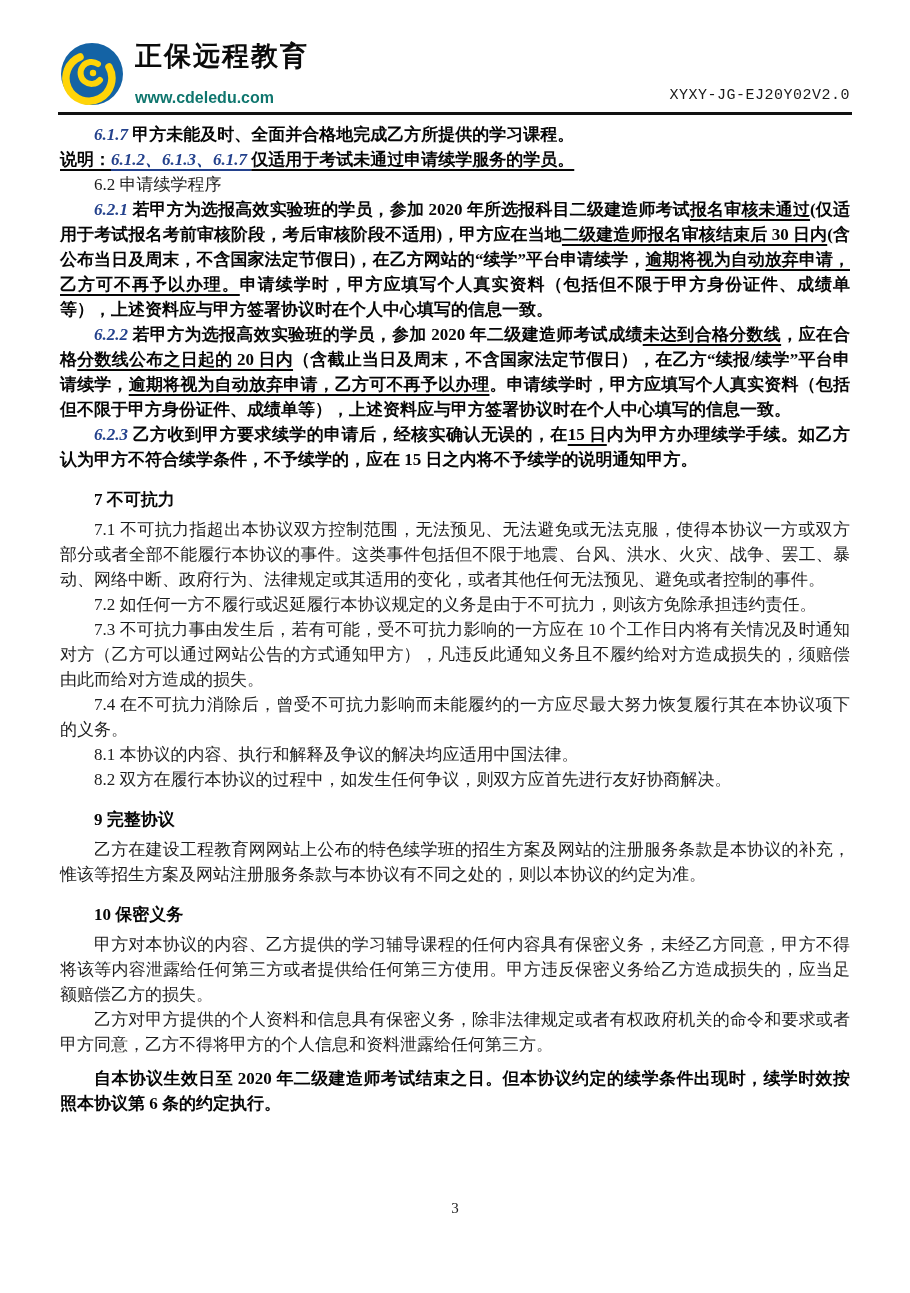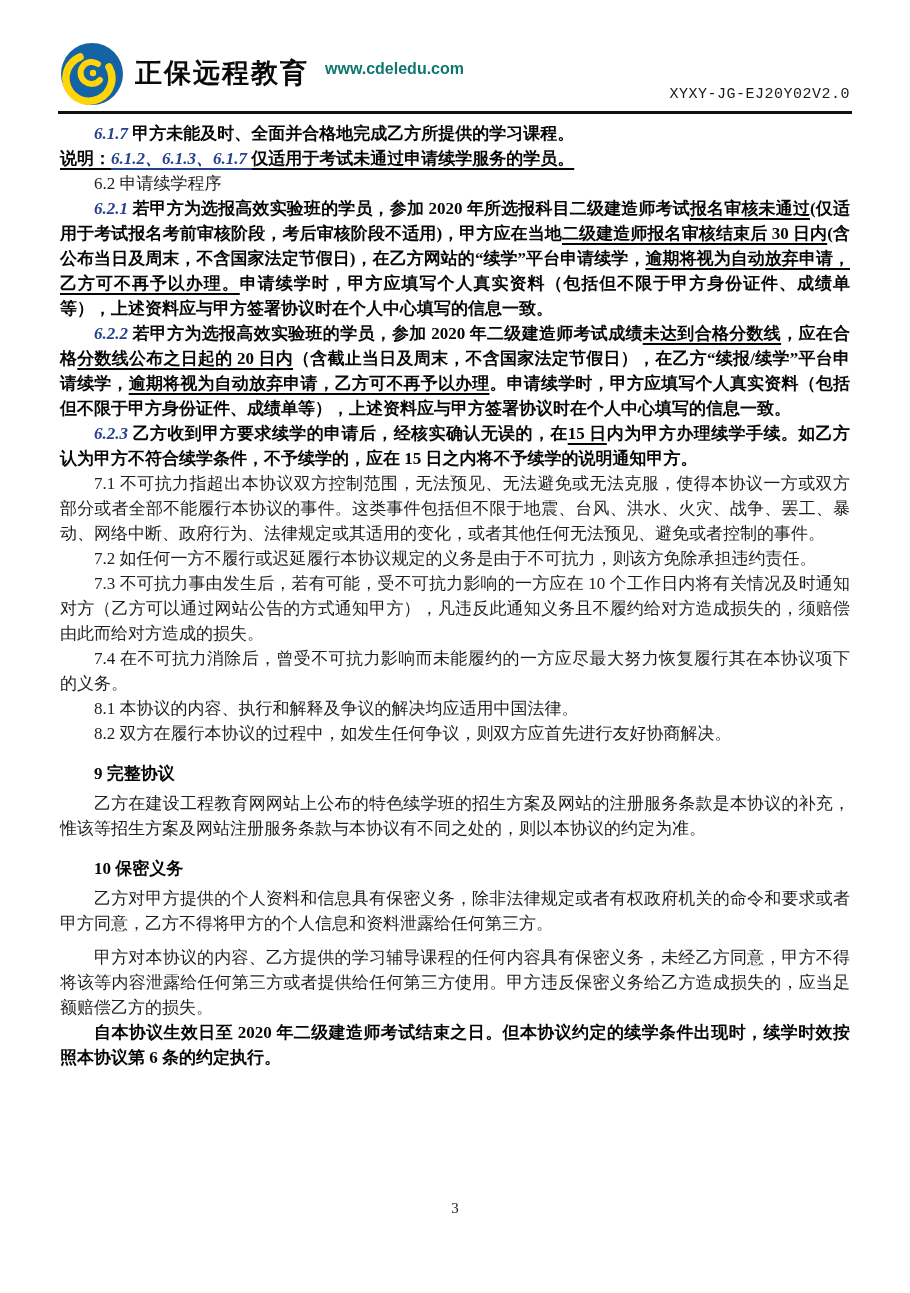--- a/index.html
+++ b/index.html
@@ -9,21 +9,21 @@
     font-family: "Liberation Serif", "DejaVu Serif", serif;
   }
   
   .page-header {
     display: flex; justify-content: space-between; align-items: flex-end;
     margin: 0 58px; padding: 42px 2px 5px 2px;
     border-bottom: 3px solid #111111;
   }
   .logo-wrap { display: flex; align-items: center; gap: 11px; }
   .logo-icon { display: block; }
-  .brand-text { display: flex; flex-direction: row; justify-content: center; gap: 16px; }
+  .brand-text { display: flex; flex-direction: column; justify-content: center; gap: 16px; }
   .brand-name {
     font-family: "Liberation Sans", "DejaVu Sans", sans-serif;
     font-size: 27px; font-weight: bold; color: #0b0b0b; letter-spacing: 2px; line-height: 1.1;
   }
   .brand-url {
     font-family: "Liberation Sans", "DejaVu Sans", sans-serif;
     font-size: 16px; font-weight: bold; color: #0f766e; line-height: 1.2;
   }
   .doc-code {
     font-family: "Liberation Mono", "DejaVu Sans Mono", monospace;
@@ -71,29 +71,30 @@
     <div class="doc-code">XYXY-JG-EJ20Y02V2.0</div>
   </header>
 
   <main class="doc-body" id="doc-body">
       <p class="blk bold"><span class="num">6.1.7 </span><span>甲方未能及时、全面并合格地完成乙方所提供的学习课程。</span></p>
       <p class="blk bold noindent"><span class="u">说明：</span><span class="u num">6.1.2、6.1.3、6.1.7 </span><span class="u">仅适用于考试未通过申请续学服务的学员。 </span></p>
       <p class="blk regular"><span>6.2 申请续学程序</span></p>
       <p class="blk bold"><span class="num">6.2.1 </span><span>若甲方为选报高效实验班的学员，参加 2020 年所选报科目二级建造师考试</span><span class="u">报名审核未通过</span><span>(仅适用于考试报名考前审核阶段，考后审核阶段不适用)，甲方应在当地</span><span class="u">二级建造师报名审核结束后 30 日内</span><span>(含公布当日及周末，不含国家法定节假日)，在乙方网站的“续学”平台申请续学，</span><span class="u">逾期将视为自动放弃申请，乙方可不再予以办理。</span><span>申请续学时，甲方应填写个人真实资料（包括但不限于甲方身份证件、成绩单等），上述资料应与甲方签署协议时在个人中心填写的信息一致。</span></p>
       <p class="blk bold"><span class="num">6.2.2 </span><span>若甲方为选报高效实验班的学员，参加 2020 年二级建造师考试成绩</span><span class="u">未达到合格分数线</span><span>，应在合格</span><span class="u">分数线公布之日起的 20 日内</span><span>（含截止当日及周末，不含国家法定节假日），在乙方“续报/续学”平台申请续学，</span><span class="u">逾期将视为自动放弃申请，乙方可不再予以办理</span><span>。申请续学时，甲方应填写个人真实资料（包括但不限于甲方身份证件、成绩单等），上述资料应与甲方签署协议时在个人中心填写的信息一致。</span></p>
       <p class="blk bold"><span class="num">6.2.3 </span><span>乙方收到甲方要求续学的申请后，经核实确认无误的，在</span><span class="u">15 日</span><span>内为甲方办理续学手续。如乙方认为甲方不符合续学条件，不予续学的，应在 15 日之内将不予续学的说明通知甲方。</span></p>
+      <p class="blk heading"><span>7 不可抗力</span></p>
       <p class="blk regular"><span>7.1 不可抗力指超出本协议双方控制范围，无法预见、无法避免或无法克服，使得本协议一方或双方部分或者全部不能履行本协议的事件。这类事件包括但不限于地震、台风、洪水、火灾、战争、罢工、暴动、网络中断、政府行为、法律规定或其适用的变化，或者其他任何无法预见、避免或者控制的事件。</span></p>
       <p class="blk regular"><span>7.2 如任何一方不履行或迟延履行本协议规定的义务是由于不可抗力，则该方免除承担违约责任。</span></p>
       <p class="blk regular"><span>7.3 不可抗力事由发生后，若有可能，受不可抗力影响的一方应在 10 个工作日内将有关情况及时通知对方（乙方可以通过网站公告的方式通知甲方），凡违反此通知义务且不履约给对方造成损失的，须赔偿由此而给对方造成的损失。</span></p>
       <p class="blk regular"><span>7.4 在不可抗力消除后，曾受不可抗力影响而未能履约的一方应尽最大努力恢复履行其在本协议项下的义务。</span></p>
       <p class="blk regular"><span>8.1 本协议的内容、执行和解释及争议的解决均应适用中国法律。</span></p>
       <p class="blk regular"><span>8.2 双方在履行本协议的过程中，如发生任何争议，则双方应首先进行友好协商解决。</span></p>
       <p class="blk heading"><span>9 完整协议</span></p>
       <p class="blk regular"><span>乙方在建设工程教育网网站上公布的特色续学班的招生方案及网站的注册服务条款是本协议的补充，惟该等招生方案及网站注册服务条款与本协议有不同之处的，则以本协议的约定为准。</span></p>
       <p class="blk heading"><span>10 保密义务</span></p>
+      <p class="blk regular"><span>甲方对本协议的内容、乙方提供的学习辅导课程的任何内容具有保密义务，未经乙方同意，甲方不得将该等内容泄露给任何第三方或者提供给任何第三方使用。甲方违反保密义务给乙方造成损失的，应当足额赔偿乙方的损失。</span></p>
       <p class="blk regular spaced"><span>乙方对甲方提供的个人资料和信息具有保密义务，除非法律规定或者有权政府机关的命令和要求或者甲方同意，乙方不得将甲方的个人信息和资料泄露给任何第三方。</span></p>
-      <p class="blk regular"><span>甲方对本协议的内容、乙方提供的学习辅导课程的任何内容具有保密义务，未经乙方同意，甲方不得将该等内容泄露给任何第三方或者提供给任何第三方使用。甲方违反保密义务给乙方造成损失的，应当足额赔偿乙方的损失。</span></p>
       <p class="blk bold"><span>自本协议生效日至 2020 年二级建造师考试结束之日。但本协议约定的续学条件出现时，续学时效按照本协议第 6 条的约定执行。</span></p>
     </main>
 
   <div class="page-number">3</div>
 
 </div>
 
 </body></html>

